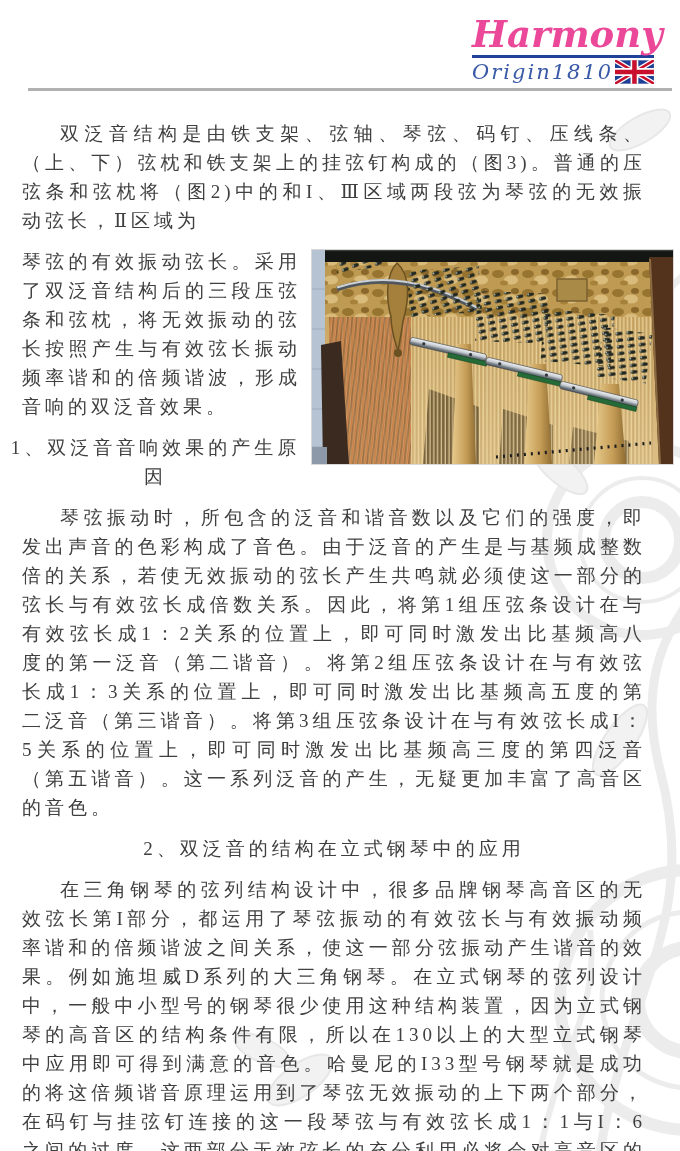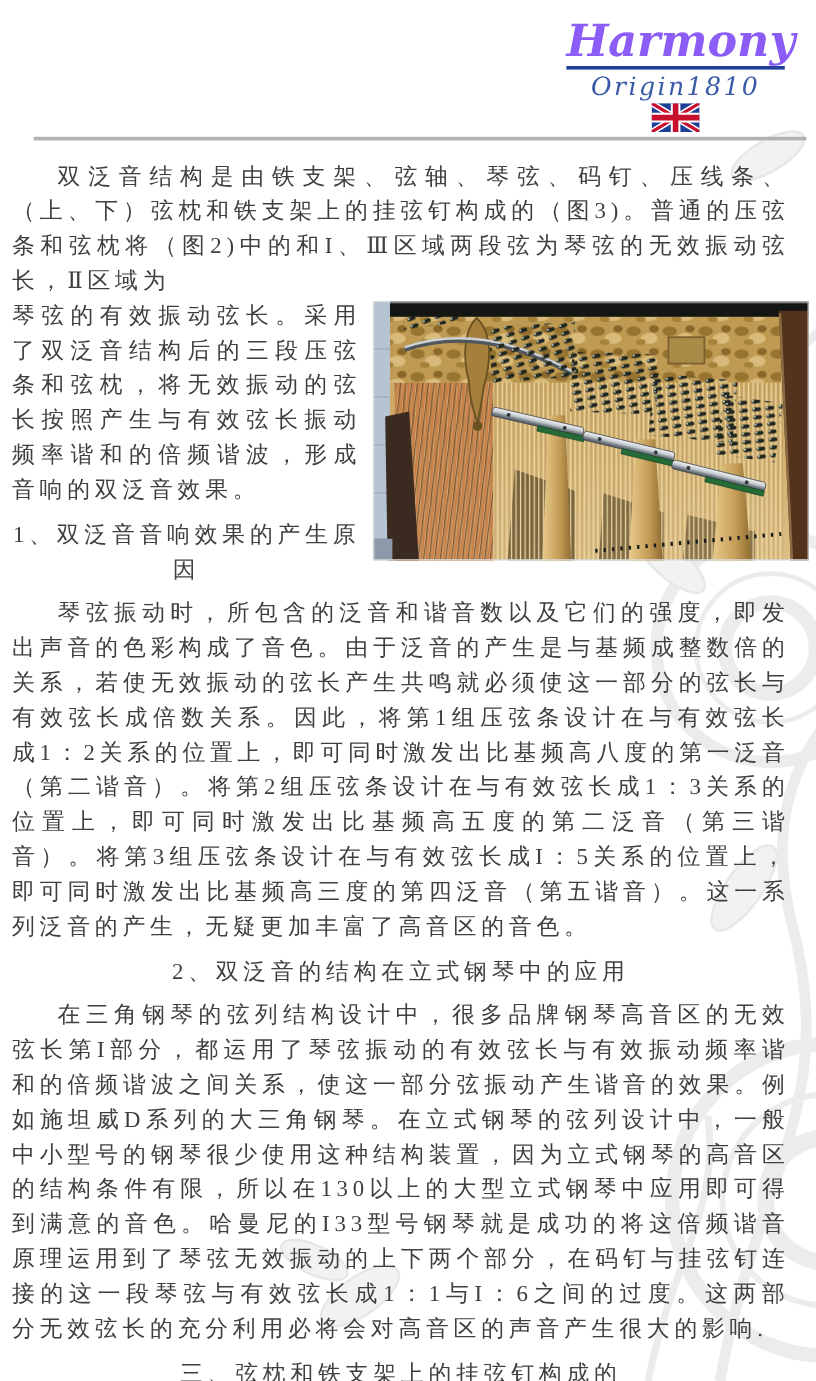--- a/index.html
+++ b/index.html
@@ -9,38 +9,38 @@
     font-family:"Liberation Serif","DejaVu Serif",serif;
   }
   
   .watermark{position:absolute;inset:0;z-index:0;pointer-events:none;}
   
   .header{position:relative;z-index:2;padding-top:14px;}
   .logo-block{width:182px;margin:0 26px 0 auto;text-align:center;}
   .brand{
     font-family:"DejaVu Serif","Liberation Serif",serif;
     font-style:italic;font-weight:bold;font-size:37px;line-height:40px;
-    color:#8b5cf6;letter-spacing:0px;white-space:nowrap;
+    color:#ec4899;letter-spacing:0px;white-space:nowrap;
   }
   .brand-underline{height:3px;background:#20409a;margin:1px 0 2px 0;}
-  .sub-row{display:flex;align-items:center;justify-content:center;gap:2px;flex-direction:column;}
+  .sub-row{display:flex;align-items:center;justify-content:center;gap:2px;}
   .sub-brand{
     font-family:"DejaVu Serif","Liberation Serif",serif;
     font-style:italic;font-size:21px;color:#3a5aa8;letter-spacing:2px;white-space:nowrap;
   }
   .flag{width:40px;height:24px;display:block;}
   .header-rule{height:3px;background:#b1b1b1;margin:4px 8px 0 28px;}
   
   .article{
     position:relative;z-index:1;
     padding:16px 22px 0 10px;
     color:#3f3f3f;font-size:19px;line-height:29px;
     text-align:justify;text-justify:inter-ideograph;letter-spacing:4px;
   }
-  .para{margin:0;}
+  .para{margin:12px;}
   .indent{text-indent:2em;}
   .noindent{text-indent:0;}
   .sec-heading{
     margin:9px 0 7px 0;font-size:19px;font-weight:normal;line-height:29px;
     text-align:center;letter-spacing:4px;color:#3f3f3f;
   }
   
   .piano-fig{
     float:right;width:363px;height:216px;
     margin:2px -16px 8px 10px;padding:0;border:0;

